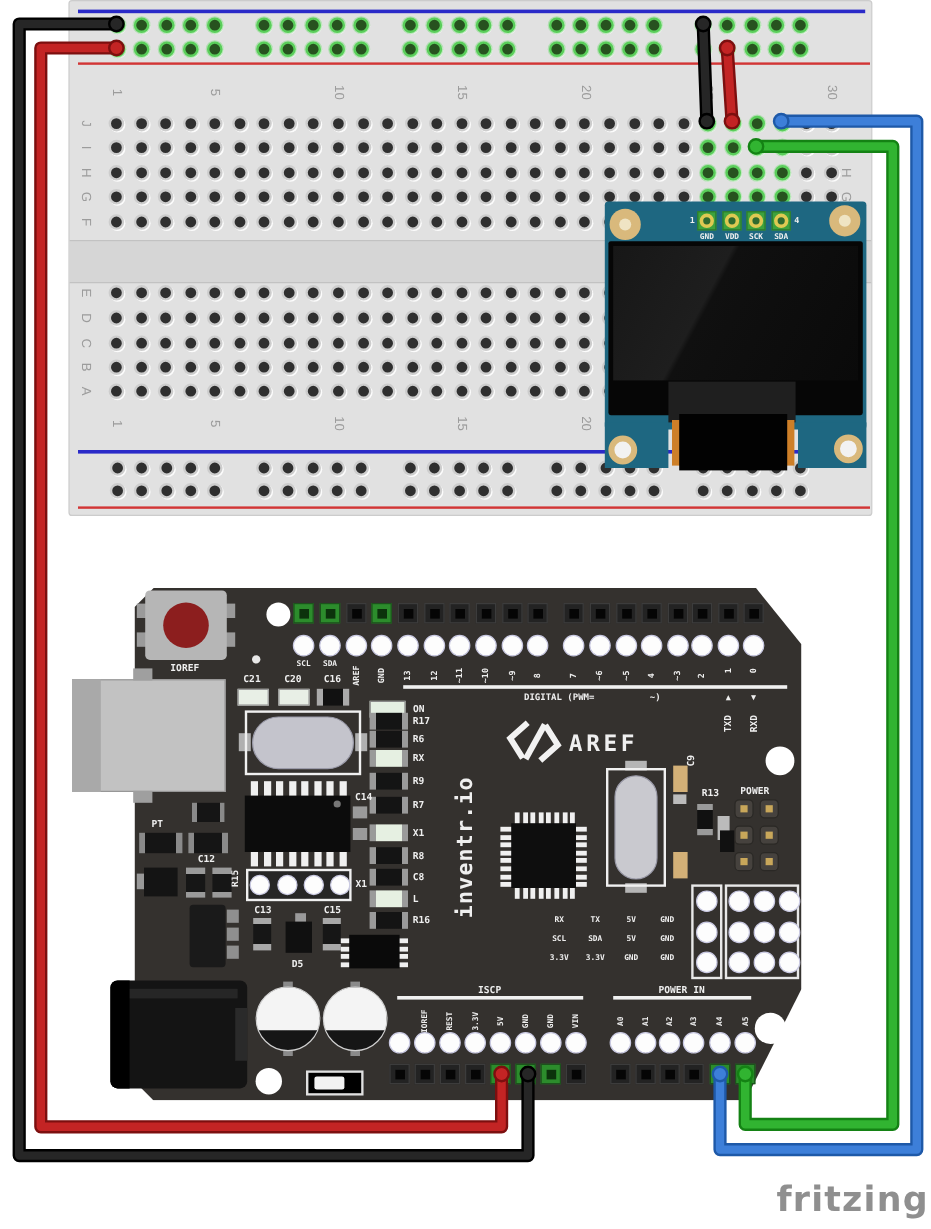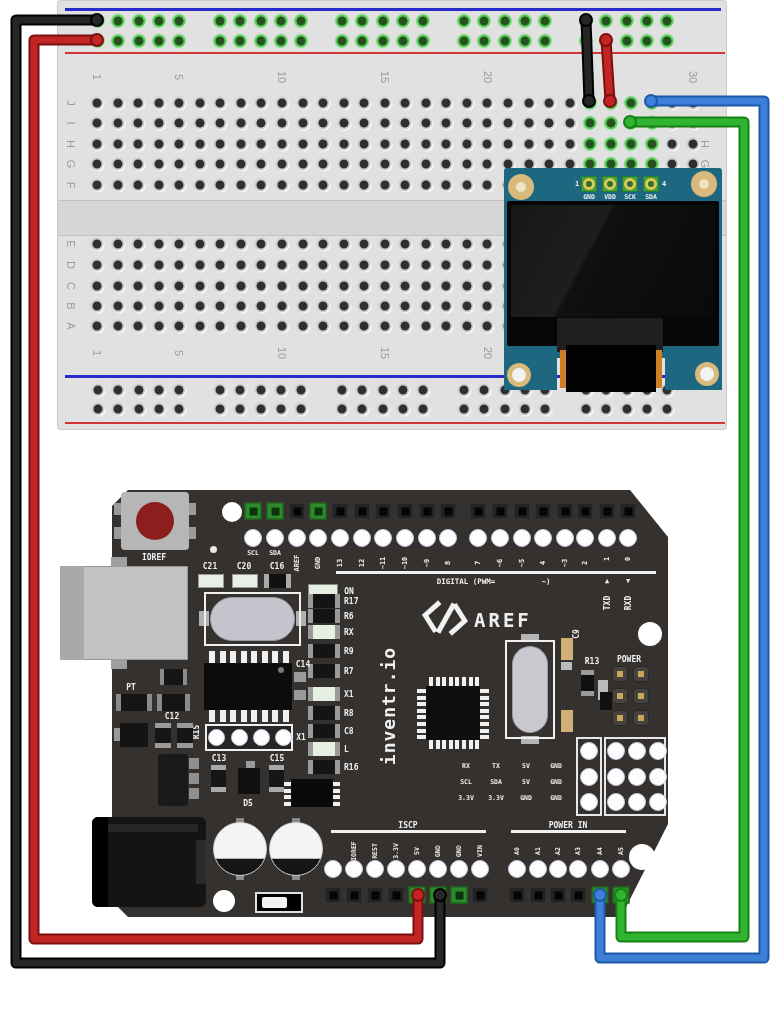--- a/index.html
+++ b/index.html
@@ -916,20 +916,21 @@
         <circle cx="651" cy="101" r="6" fill="#3d7fd9" stroke="#1e59a8" stroke-width="2"></circle>
         <circle cx="600" cy="895" r="6" fill="#3d7fd9" stroke="#1e59a8" stroke-width="2"></circle>
       </g>
       <g>
         <polyline points="630,122 744,122 744,937 621,937 621,895" fill="none" stroke="#148214" stroke-width="11" stroke-linejoin="round" stroke-linecap="round"></polyline>
         <polyline points="630,122 744,122 744,937 621,937 621,895" fill="none" stroke="#31b431" stroke-width="7" stroke-linejoin="round" stroke-linecap="round"></polyline>
         <circle cx="630" cy="122" r="6" fill="#31b431" stroke="#148214" stroke-width="2"></circle>
         <circle cx="621" cy="895" r="6" fill="#31b431" stroke="#148214" stroke-width="2"></circle>
       </g>
     </svg>
+  <div id="watermark">fritzing</div>
 <div class="abs" style="left: 60px; top: 566px; width: 128px; height: 94px; background: rgb(194, 194, 194); border: 1px solid rgb(151, 151, 151); box-sizing: border-box;"></div>
     <div class="abs" style="left: 60px; top: 566px; width: 24px; height: 94px; background: rgb(169, 169, 169);"></div>
     <div class="abs" style="left: 111px; top: 557px; width: 16px; height: 10px; background: rgb(159, 159, 159);"></div>
     <div class="abs" style="left: 111px; top: 659px; width: 16px; height: 10px; background: rgb(159, 159, 159);"></div>
     <div class="abs" style="left: 92px; top: 817px; width: 114px; height: 90px; background: rgb(20, 20, 20); border-radius: 6px;"></div>
     <div class="abs" style="left: 92px; top: 817px; width: 16px; height: 90px; background: rgb(0, 0, 0); border-radius: 6px 0px 0px 6px;"></div>
     <div class="abs" style="left: 108px; top: 824px; width: 90px; height: 8px; background: rgba(255, 255, 255, 0.08);"></div>
     <div class="abs" style="left: 196px; top: 840px; width: 10px; height: 44px; background: rgb(42, 42, 42);"></div>
   </div>
 

